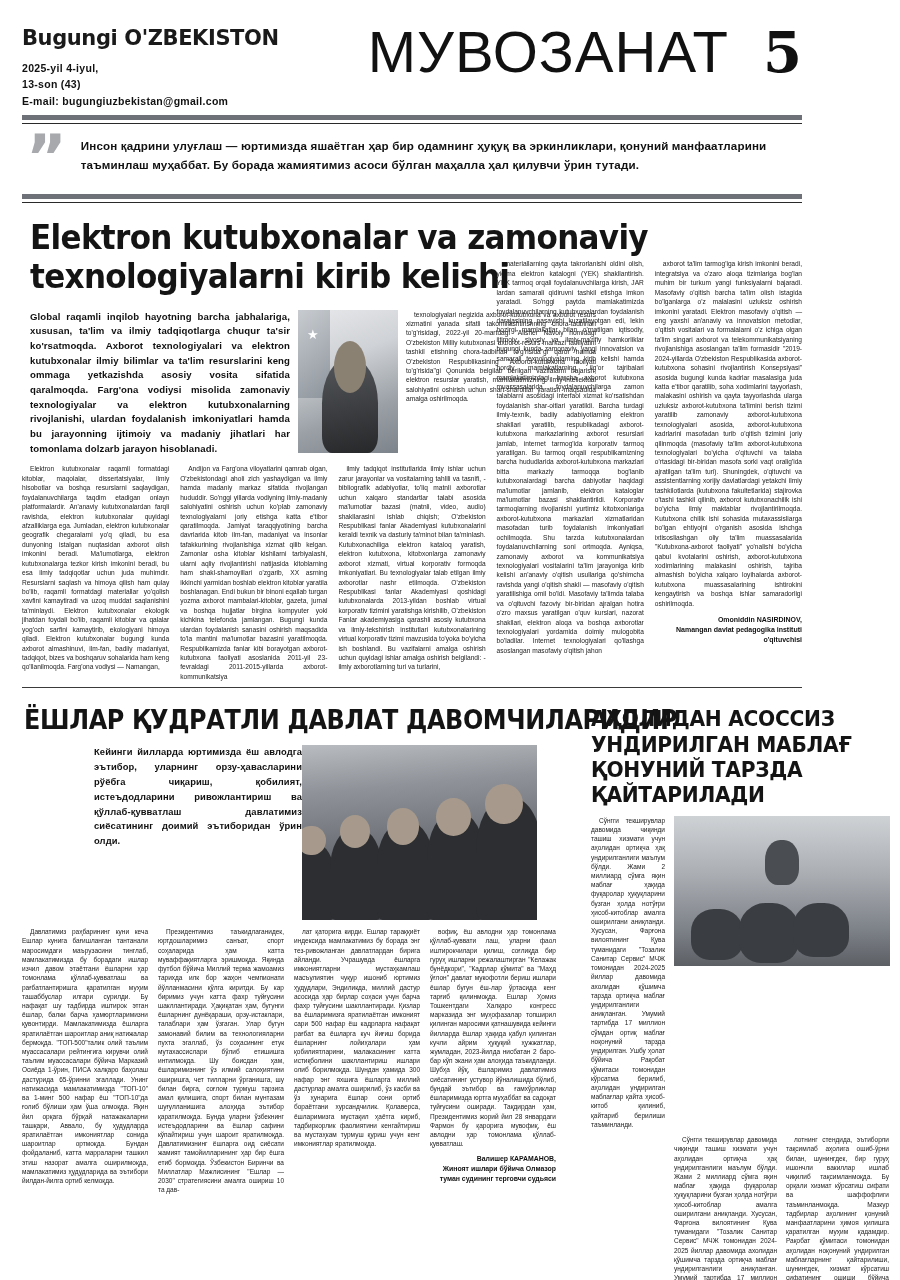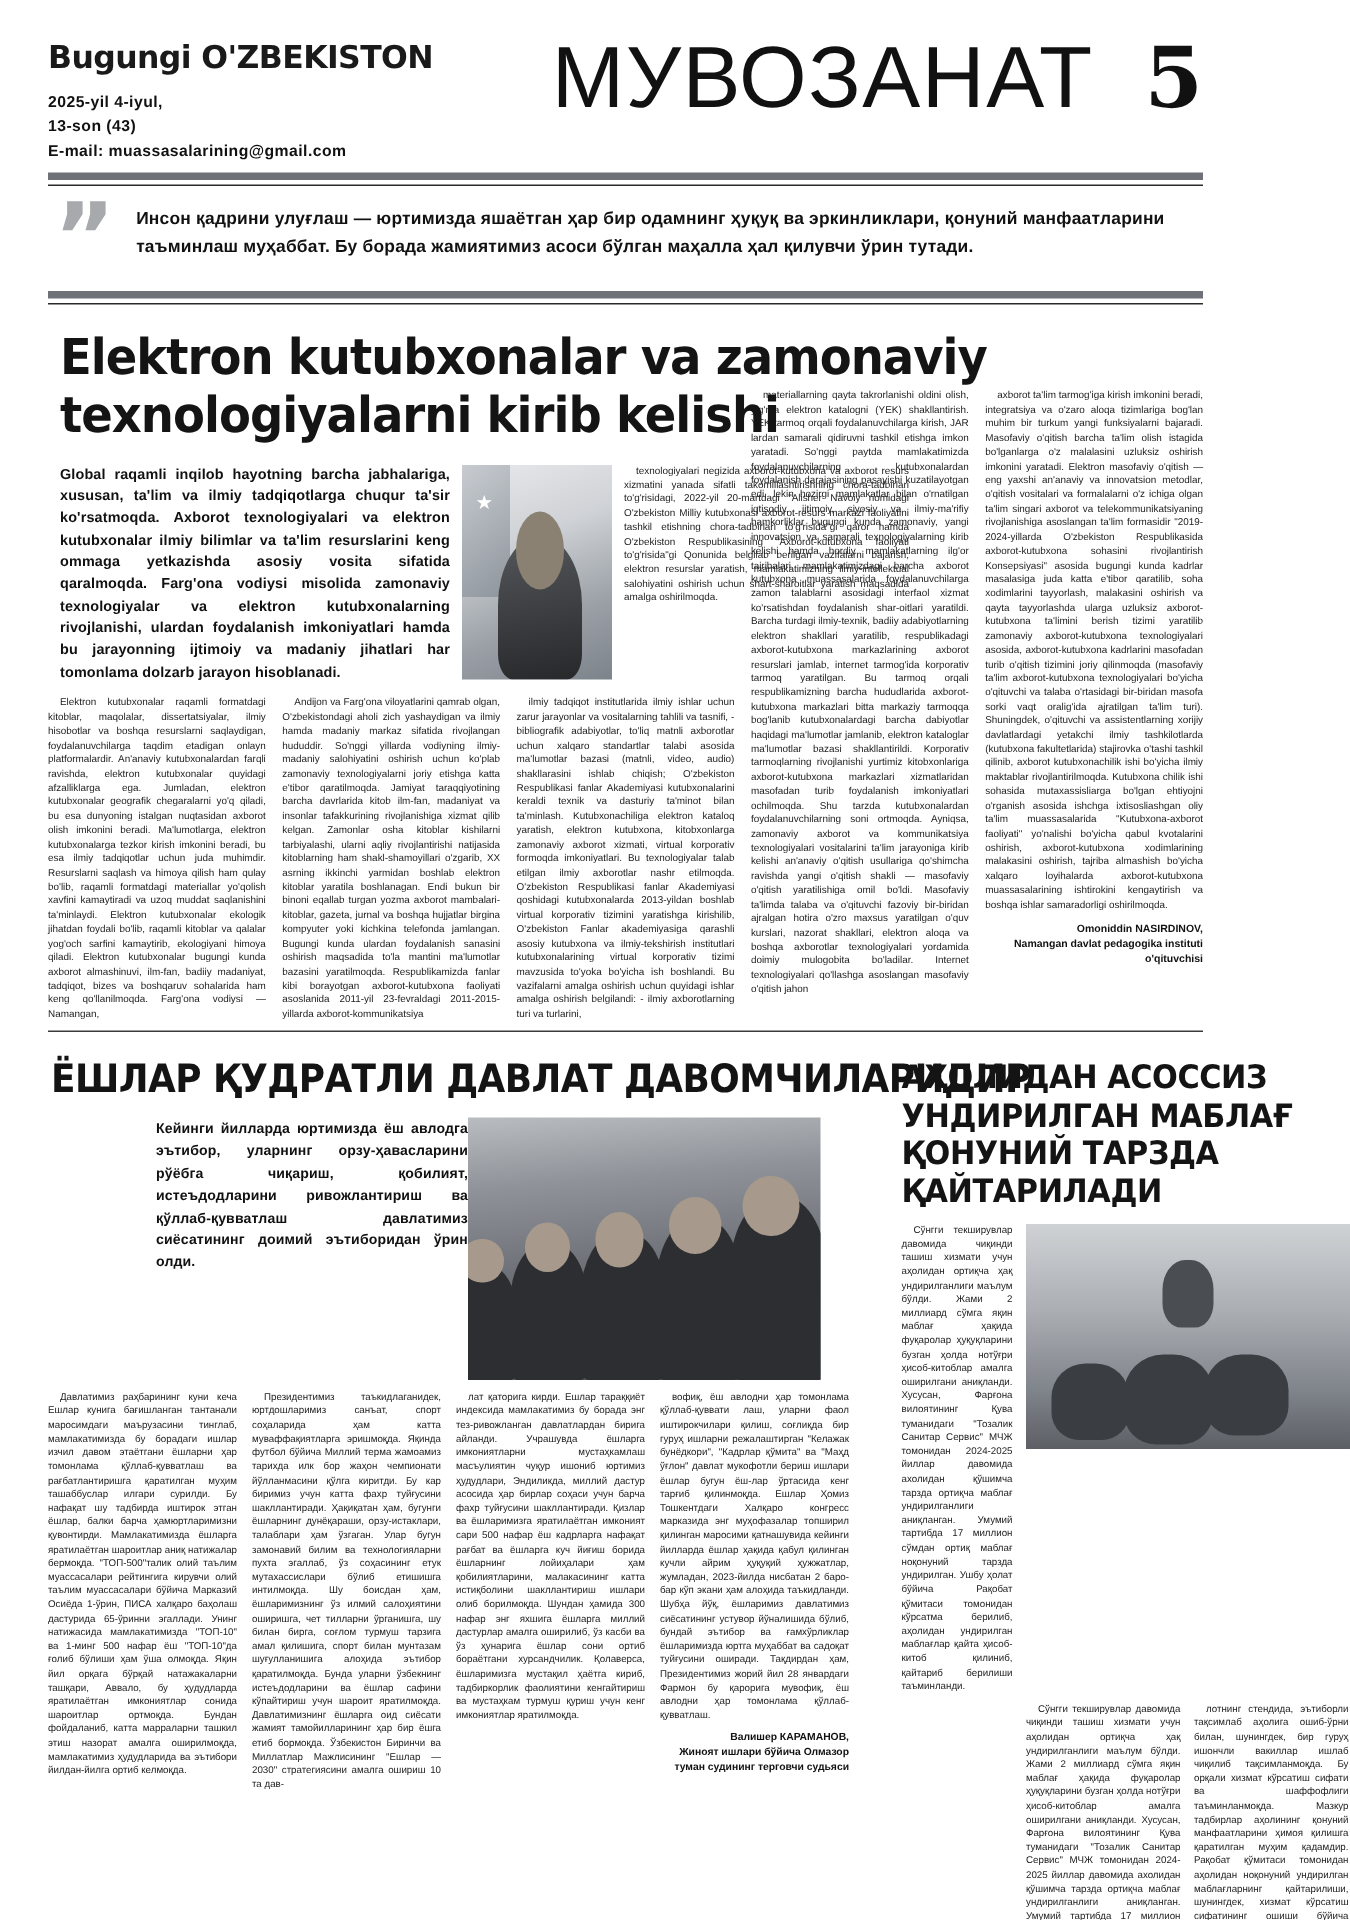--- a/index.html
+++ b/index.html
@@ -4,21 +4,21 @@
 <style>
   * { box-sizing: border-box; }
   html, body { margin:0; padding:0; }
   body {
     width:900px; height:1280px;
     background:#ffffff;
     font-family:"Liberation Sans", sans-serif;
     color:#111;
     overflow:hidden;
   }
-  .page { width:824px; height:1280px; padding:18px 22px 10px 32px; position:relative; }
+  .page { width:824px; height:1280px; padding:18px 22px 10px 22px; position:relative; }
 
   
   .masthead { display:flex; align-items:flex-start; justify-content:space-between; }
   .mh-left { padding-top:8px; }
   .paper-name {
     font-family:"DejaVu Sans", sans-serif;
     font-weight:bold;
     font-size:21px;
     letter-spacing:-0.4px;
     color:#1a1a1a;
@@ -140,21 +140,21 @@
 <body>
 
 <div class="page">
 
   <div class="masthead">
     <div class="mh-left">
       <div class="paper-name">Bugungi O'ZBEKISTON</div>
       <div class="mh-meta">
         <div>2025-yil 4-iyul,</div>
         <div>13-son (43)</div>
-        <div>E-mail:  muassasalarining@gmail.com</div>
+        <div>E-mail:  bugungiuzbekistan@gmail.com</div>
       </div>
     </div>
     <div class="mh-right">
       <div class="section-title">МУВОЗАНАТ</div>
       <div class="page-num">5</div>
     </div>
   </div>
 
   <div class="rule-thick"></div>
   <div class="rule-thin"></div>

